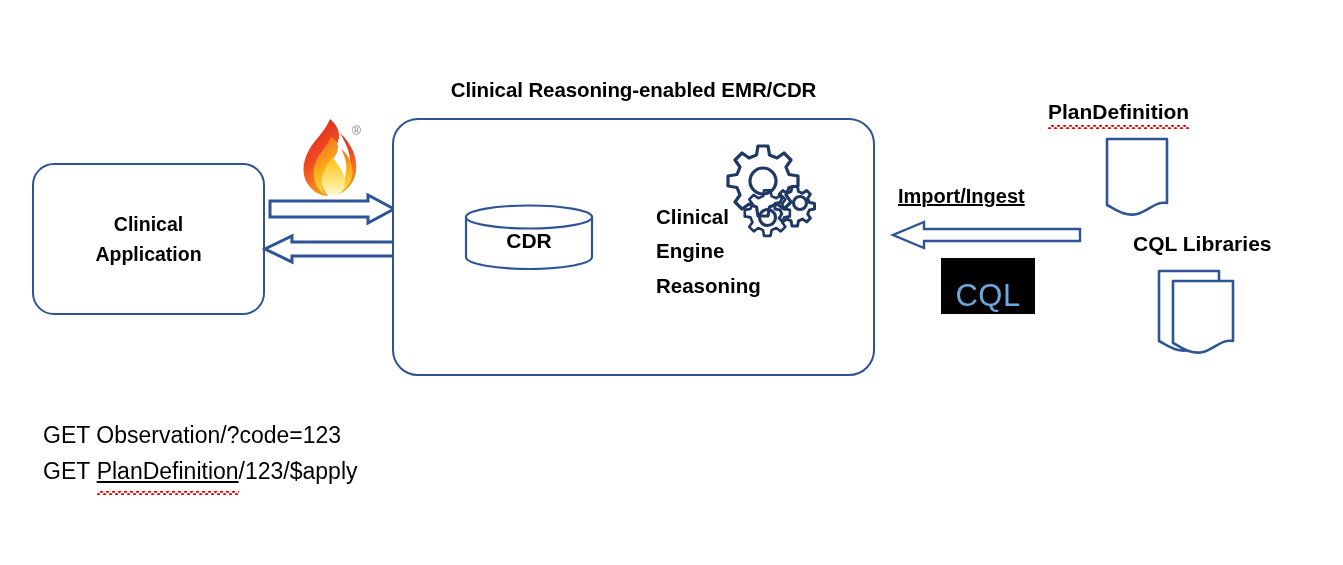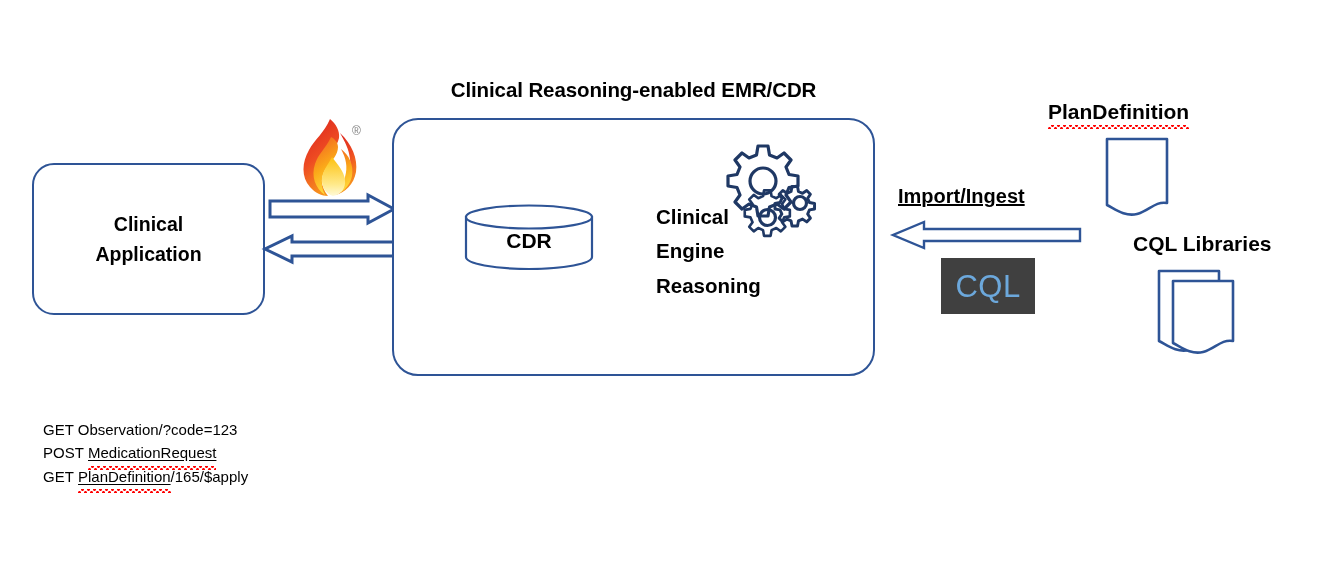--- a/index.html
+++ b/index.html
@@ -91,39 +91,39 @@
 
   
   #fhir-flame{left:297px;top:117px;width:62px;height:82px;}
   #fhir-reg{
     left:352px;top:124px;font-size:12px;color:#808080;
   }
 
   
   #cql-logo{
     left:941px;top:258px;width:94px;height:56px;
-    background:#404040;
-    display:flex;align-items:center;justify-content:center;
+    background:#000000;
+    display:flex;align-items:flex-end;justify-content:center;
     overflow:hidden;
   }
   #cql-logo-text{
     font-family:"Liberation Sans", sans-serif;
     font-size:31px;color:#6ca8dc;letter-spacing:0.5px;
     margin-top:2px;
     position:relative;
   }
 
   
   #plandef-doc{left:1105px;top:137px;width:64px;height:80px;}
   #cql-docs{left:1157px;top:269px;width:92px;height:90px;}
 
   
   #rest-lines{
     left:43px;top:418px;width:600px;
-    font-size:15px;line-height:1.56;color:#000;
+    font-size:23px;line-height:1.56;color:#000;
   }
   .rest-line{white-space:nowrap;}
   .u-black{text-decoration:underline;text-underline-offset:2px;}
 
   
   .arrow-svg{position:absolute;overflow:visible;}
   #arrow-right{left:268px;top:193px;width:128px;height:32px;}
   #arrow-left{left:262px;top:233px;width:134px;height:32px;}
   #arrow-import{left:890px;top:220px;width:192px;height:30px;}
 </style>
@@ -248,20 +248,17 @@
   <div class="abs" id="cql-lib-title">CQL Libraries</div>
 
   <svg class="abs" id="cql-docs" viewBox="0 0 92 90">
     <path d="M2 2 L62 2 L62 70 C50 68 44 78 32 81 C20 84 10 76 2 72 Z" fill="#ffffff" stroke="#2E5496" stroke-width="2.6" stroke-linejoin="round"></path>
     <path d="M16 12 L76 12 L76 72 C64 70 58 80 46 83 C34 86 24 78 16 74 Z" fill="#ffffff" stroke="#2E5496" stroke-width="2.6" stroke-linejoin="round"></path>
   </svg>
 
   <div class="abs" id="rest-lines">
     <div class="rest-line">GET Observation/?code=123</div>
     <div class="rest-line">
-      <span>POST</span><span>&nbsp;</span><span class="has-sq u-black"><span>MedicationRequest</span><span class="squiggle"></span></span>
+      <span>GET</span><span>&nbsp;</span><span class="has-sq u-black"><span>PlanDefinition</span><span class="squiggle"></span></span><span>/123/$apply</span>
     </div>
-    <div class="rest-line">
-      <span>GET</span><span>&nbsp;</span><span class="has-sq u-black"><span>PlanDefinition</span><span class="squiggle"></span></span><span>/165/$apply</span>
-    </div>
   </div>
 
 </div>
 
 </body></html>

